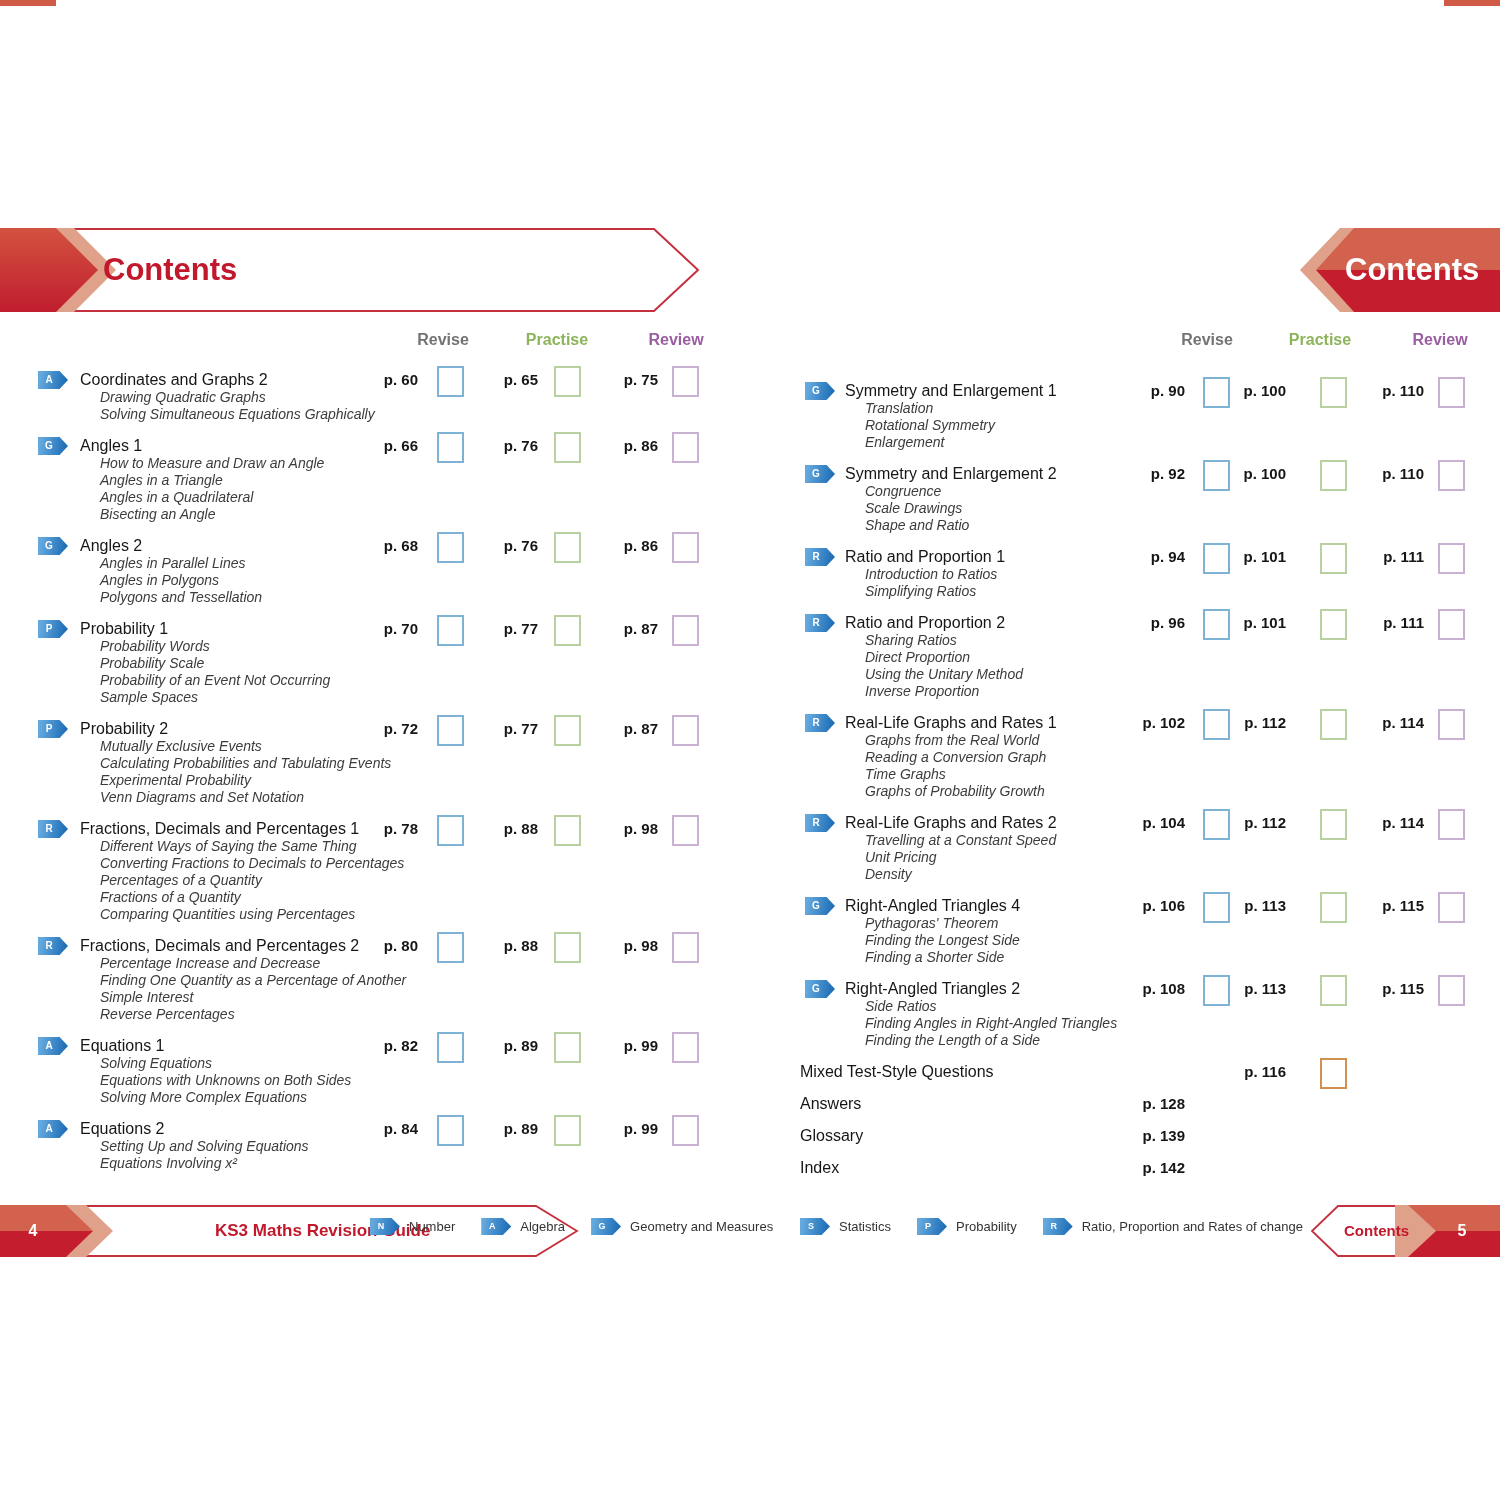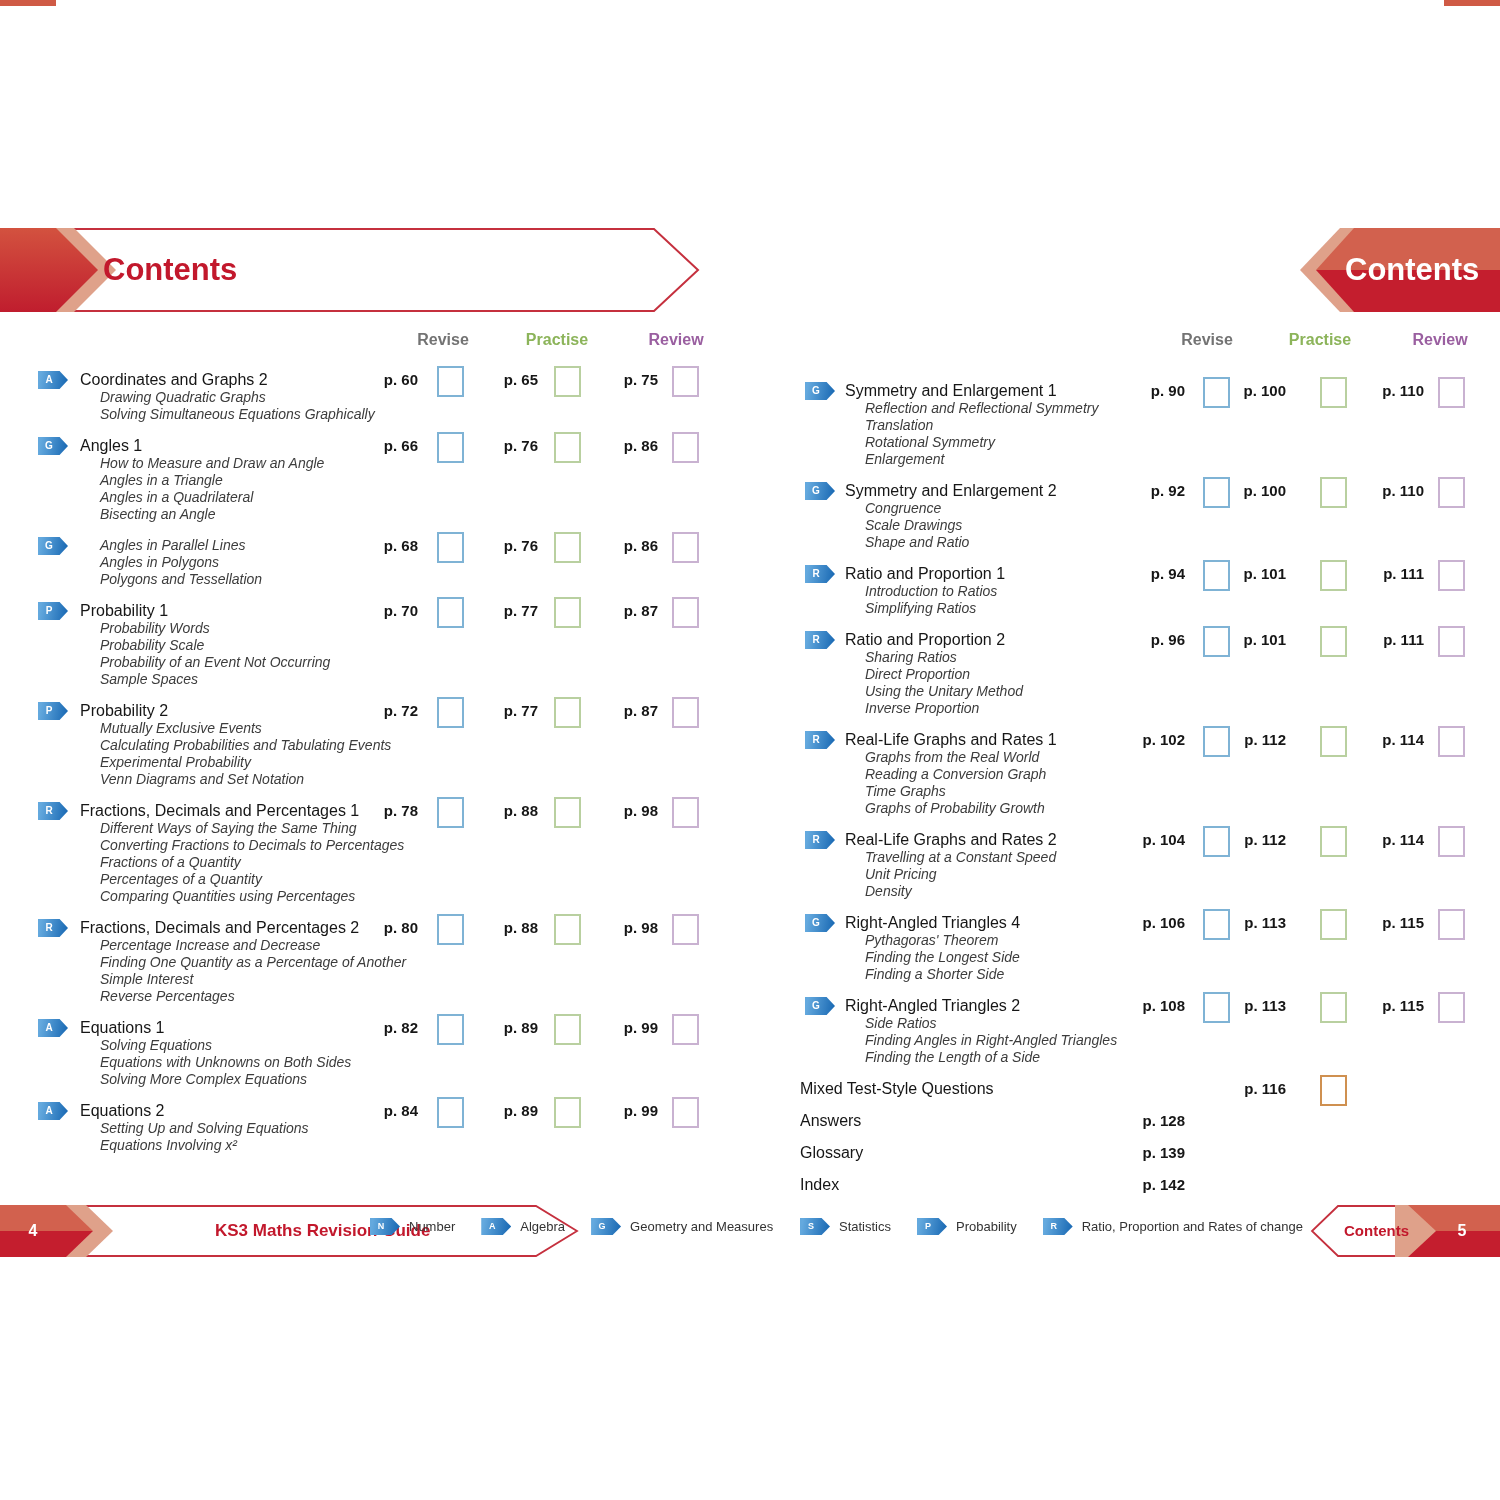--- a/index.html
+++ b/index.html
@@ -150,20 +150,21 @@
           </div>
     <span class="pnum c1">p. 66</span>
     <span class="cbx c1 cb1"></span>
     <span class="pnum c2">p. 76</span>
     <span class="cbx c2 cb2"></span>
     <span class="pnum c3">p. 86</span>
     <span class="cbx c3 cb3"></span>
   </div>
         <div class="row">
     <span class="badge">G</span>
+    <div class="title">Angles 2</div>
     <div class="subs">
             <div>Angles in Parallel Lines</div>
             <div>Angles in Polygons</div>
             <div>Polygons and Tessellation</div>
           </div>
     <span class="pnum c1">p. 68</span>
     <span class="cbx c1 cb1"></span>
     <span class="pnum c2">p. 76</span>
     <span class="cbx c2 cb2"></span>
     <span class="pnum c3">p. 86</span>
@@ -200,22 +201,22 @@
     <span class="cbx c2 cb2"></span>
     <span class="pnum c3">p. 87</span>
     <span class="cbx c3 cb3"></span>
   </div>
         <div class="row">
     <span class="badge">R</span>
     <div class="title">Fractions, Decimals and Percentages 1</div>
     <div class="subs">
             <div>Different Ways of Saying the Same Thing</div>
             <div>Converting Fractions to Decimals to Percentages</div>
+            <div>Percentages of a Quantity</div>
             <div>Fractions of a Quantity</div>
-            <div>Percentages of a Quantity</div>
             <div>Comparing Quantities using Percentages</div>
           </div>
     <span class="pnum c1">p. 78</span>
     <span class="cbx c1 cb1"></span>
     <span class="pnum c2">p. 88</span>
     <span class="cbx c2 cb2"></span>
     <span class="pnum c3">p. 98</span>
     <span class="cbx c3 cb3"></span>
   </div>
         <div class="row">
@@ -302,21 +303,20 @@
 
     <span class="colh c1">Revise</span>
     <span class="colh c2">Practise</span>
     <span class="colh c3">Review</span>
 
     <div class="entries">
         <div class="row">
     <span class="badge">G</span>
     <div class="title">Symmetry and Enlargement 1</div>
     <div class="subs">
-            <div>Reflection and Reflectional Symmetry</div>
             <div>Translation</div>
             <div>Rotational Symmetry</div>
             <div>Enlargement</div>
           </div>
     <span class="pnum c1">p. 90</span>
     <span class="cbx c1 cb1"></span>
     <span class="pnum c2">p. 100</span>
     <span class="cbx c2 cb2"></span>
     <span class="pnum c3">p. 110</span>
     <span class="cbx c3 cb3"></span>

